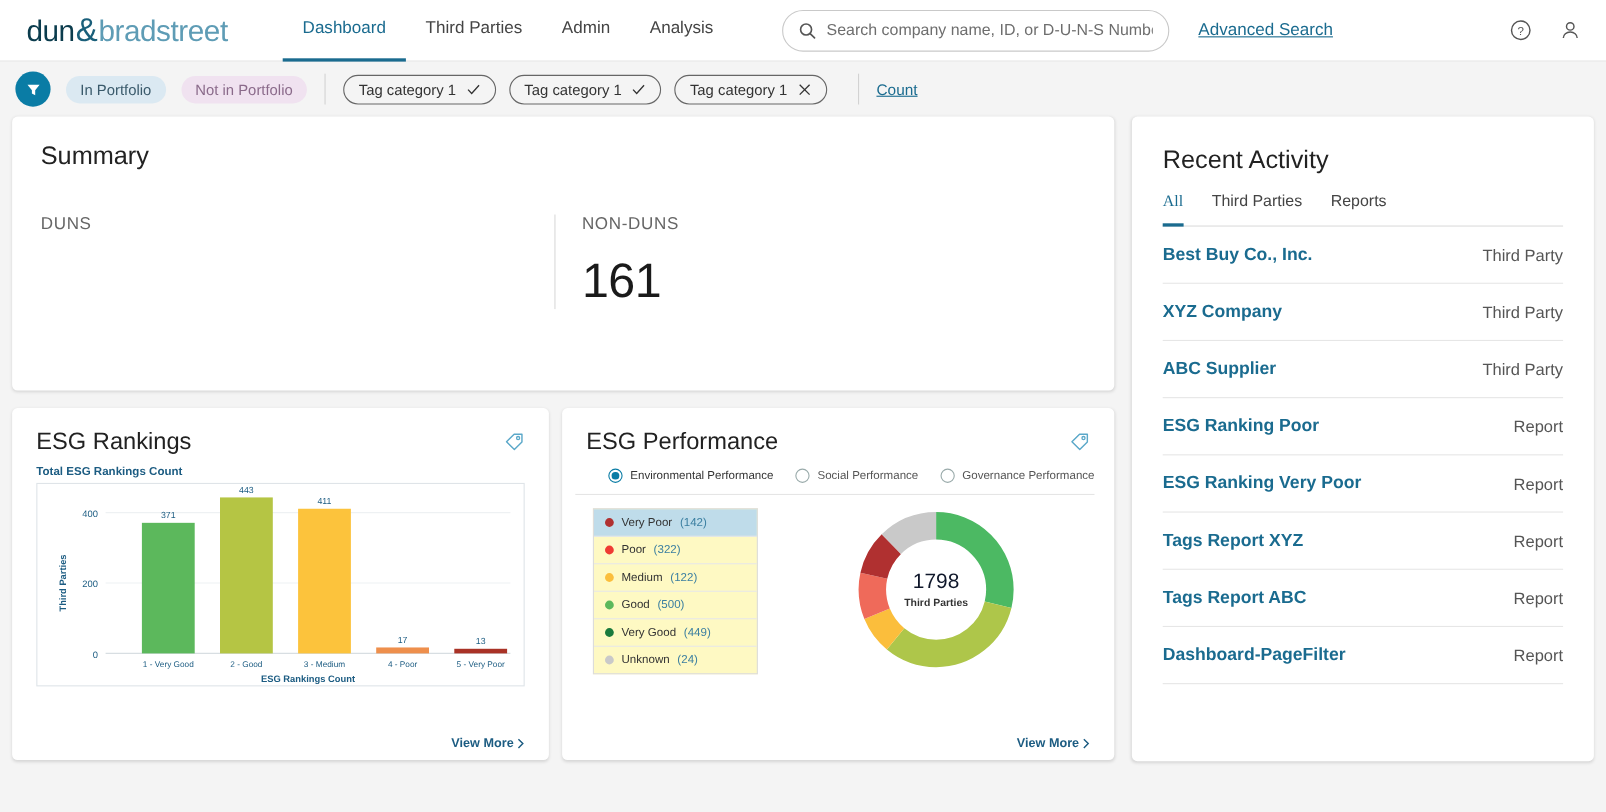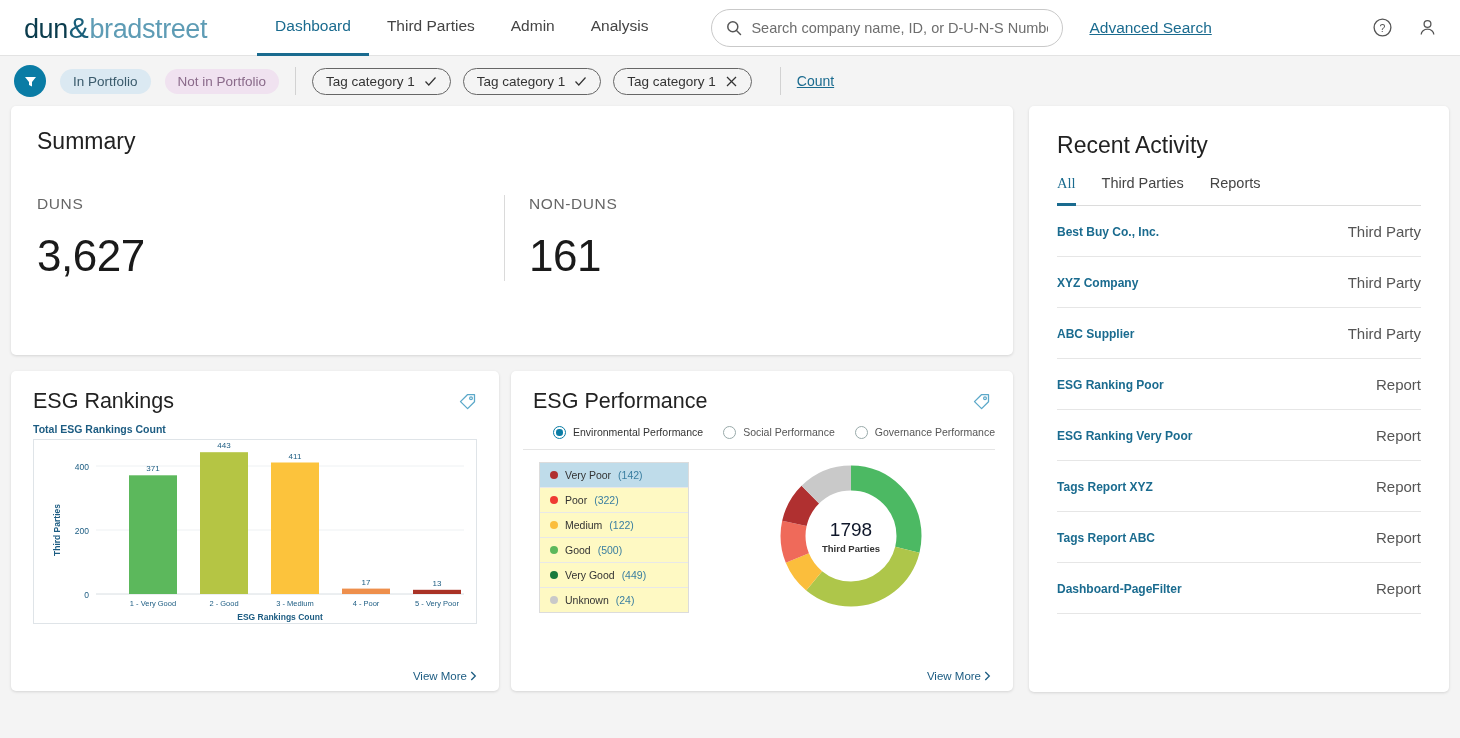--- a/index.html
+++ b/index.html
@@ -131,21 +131,21 @@
     font-size: 10.5px; font-weight: bold; color: #1c5c82;
     padding: 9px 0 4px 22px;
   }
   .chart-box {
     margin: 0 22px; border: 1px solid #dfe4e8;
     height: 185px; position: relative; background: #fff;
   }
   .view-more {
     position: absolute; right: 22px; bottom: 9px;
     font-size: 11.5px; color: #1c5c82; cursor: pointer;
-    display: flex; align-items: center; gap: 3px;
+    display: flex; align-items: center; gap: 3px; font-weight: bold;
   }
 
   
   .radio-row {
     display: flex; align-items: center; gap: 20px;
     padding: 12px 0 10px 30px;
     border-bottom: 1px solid #e5e5e5; margin: 0 18px 0 12px;
   }
   .radio-item { display: flex; align-items: flex-start; gap: 7px; cursor: pointer; }
   .radio-item span { font-size: 10.5px; color: #555; white-space: nowrap; }
@@ -198,21 +198,21 @@
     font-size: 14.5px; color: #444; padding-bottom: 11px;
     cursor: pointer; border-bottom: 3px solid transparent;
     margin-bottom: -1px;
   }
   .tab.active { color: #1a6b8f; border-bottom-color: #1a6b8f; font-family: Liberation Serif, serif; }
   .act-row {
     display: flex; align-items: center; justify-content: space-between;
     padding: 17px 0 16px 0; border-bottom: 1px solid #e6e6e6;
   }
   .act-name {
-    font-size: 12px; font-weight: bold; color: #1a6b8f; cursor: pointer;
+    font-size: 16px; font-weight: bold; color: #1a6b8f; cursor: pointer;
   }
   .act-type { font-size: 15px; color: #555; }
 </style>
 </head>
 <body>
 
 <div class="header">
   <div class="logo">
     <span class="dun">dun</span>
     <span class="amp">&amp;</span>
@@ -289,21 +289,20 @@
 
 <div class="content">
 
   <div class="left-col">
 
     <div class="card summary">
       <h2>Summary</h2>
       <div class="summary-stats">
         <div class="stat">
           <div class="stat-label">DUNS</div>
-          <div class="stat-value">3,627</div>
         </div>
         <div class="stat second">
           <div class="stat-label">NON-DUNS</div>
           <div class="stat-value">161</div>
         </div>
       </div>
     </div>
 
     <div class="lower-row">
 

